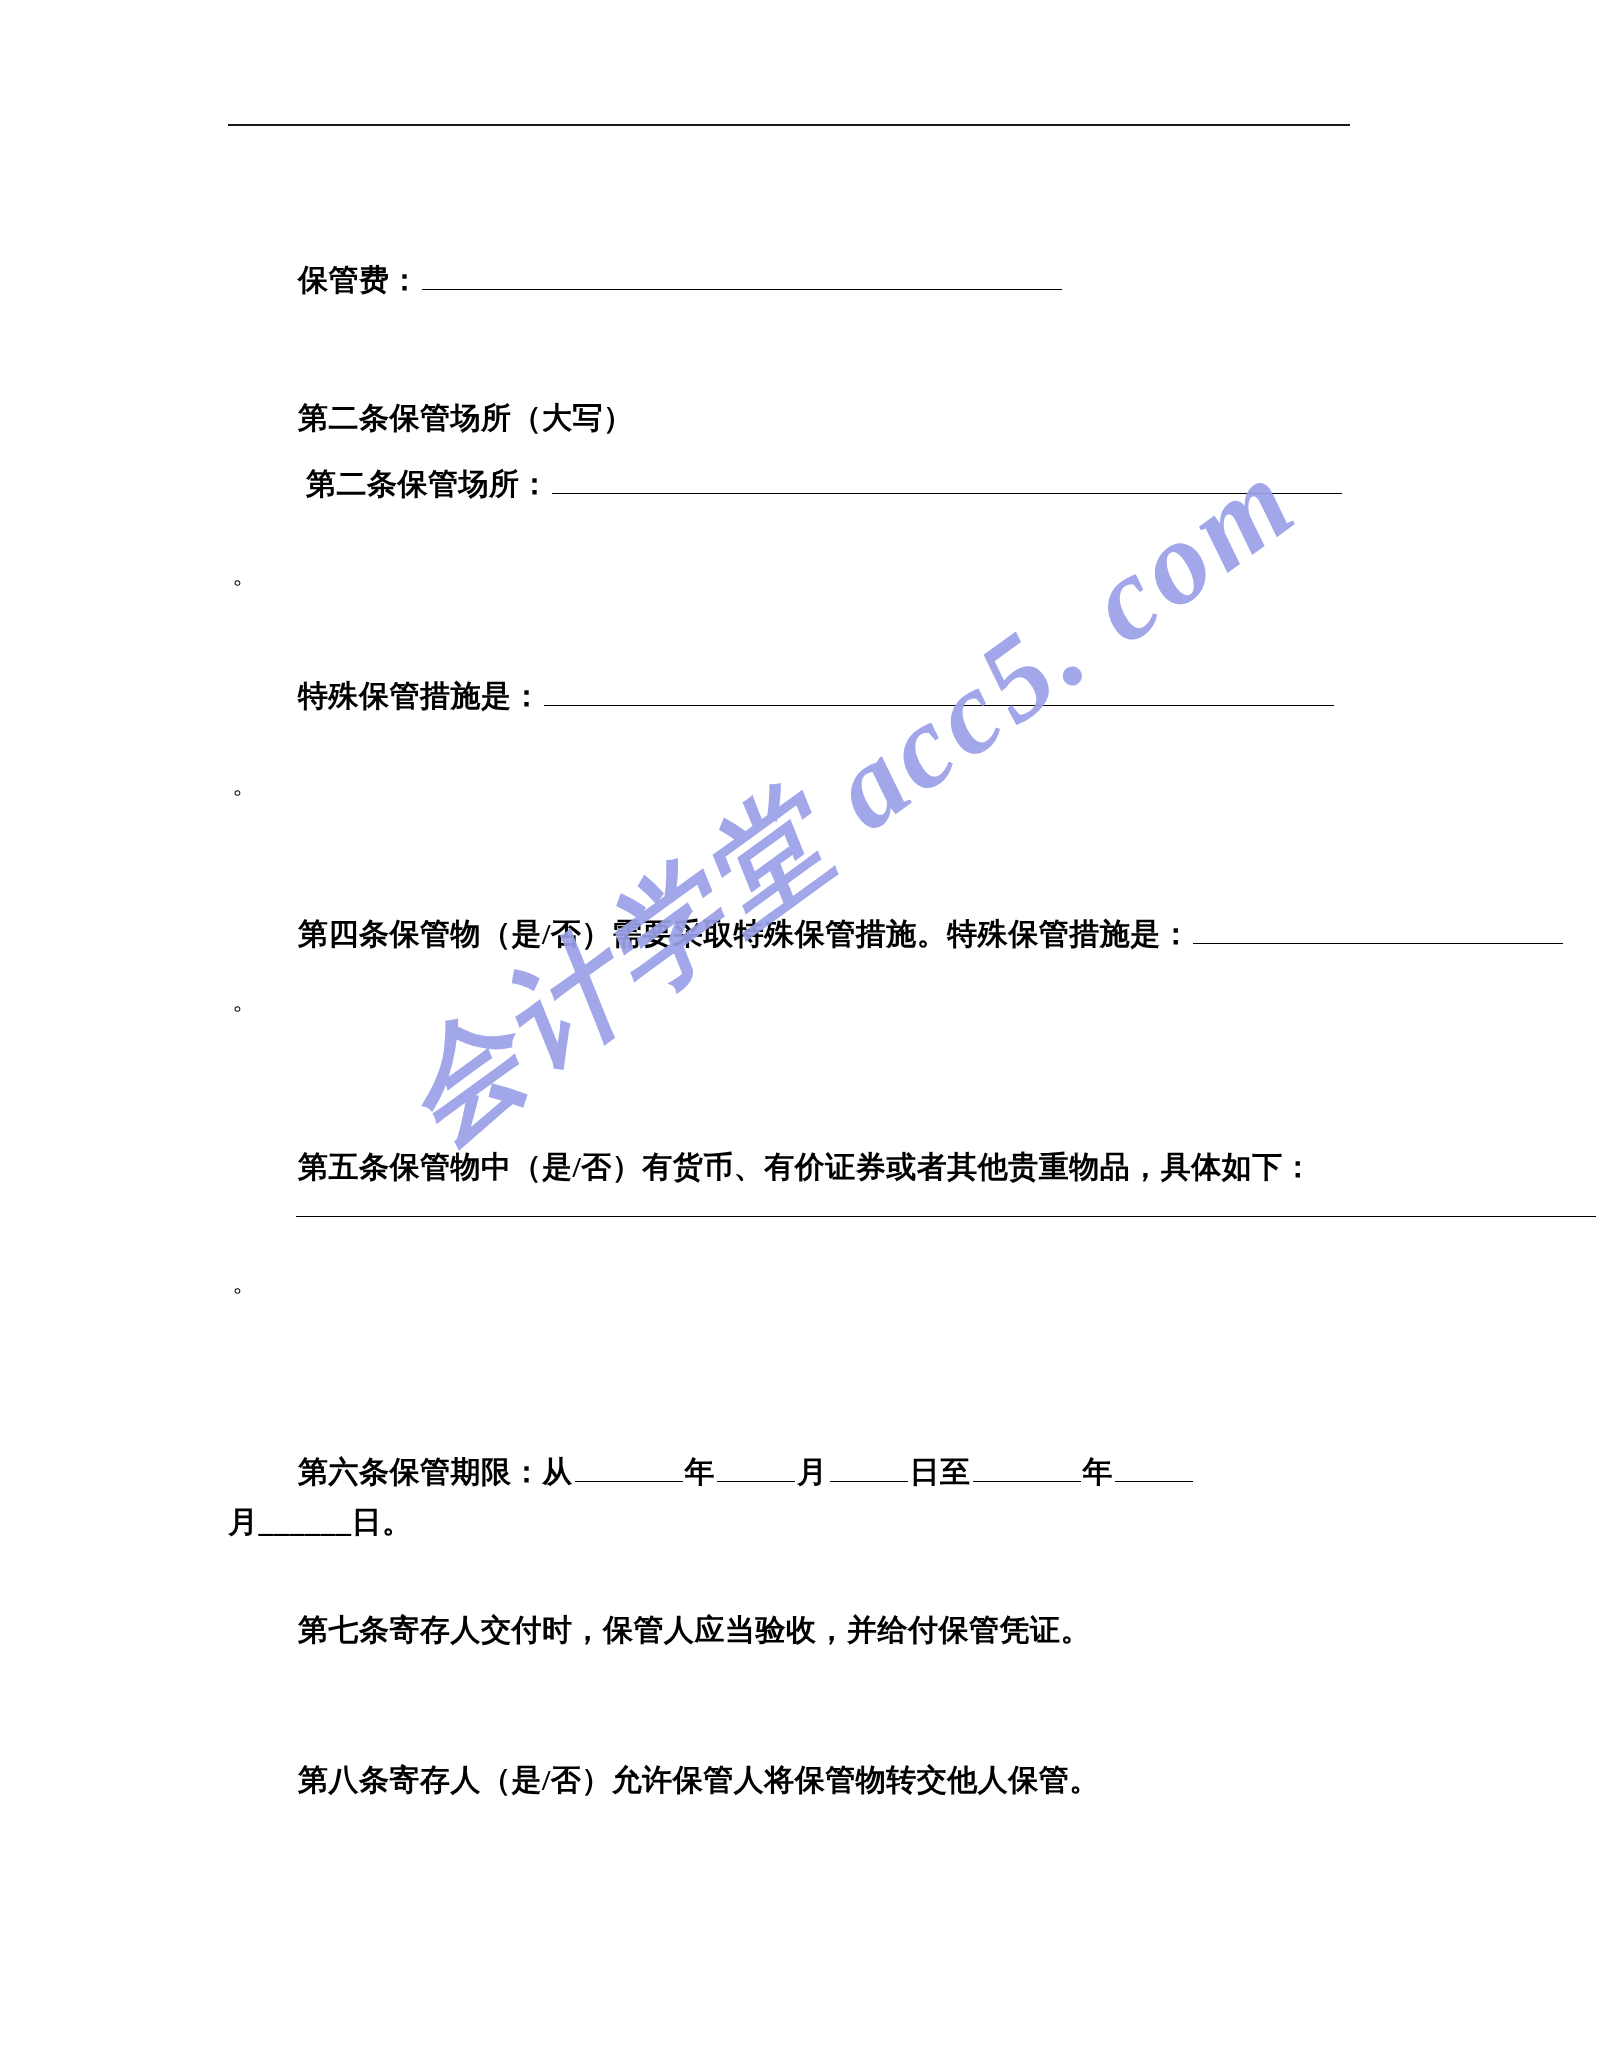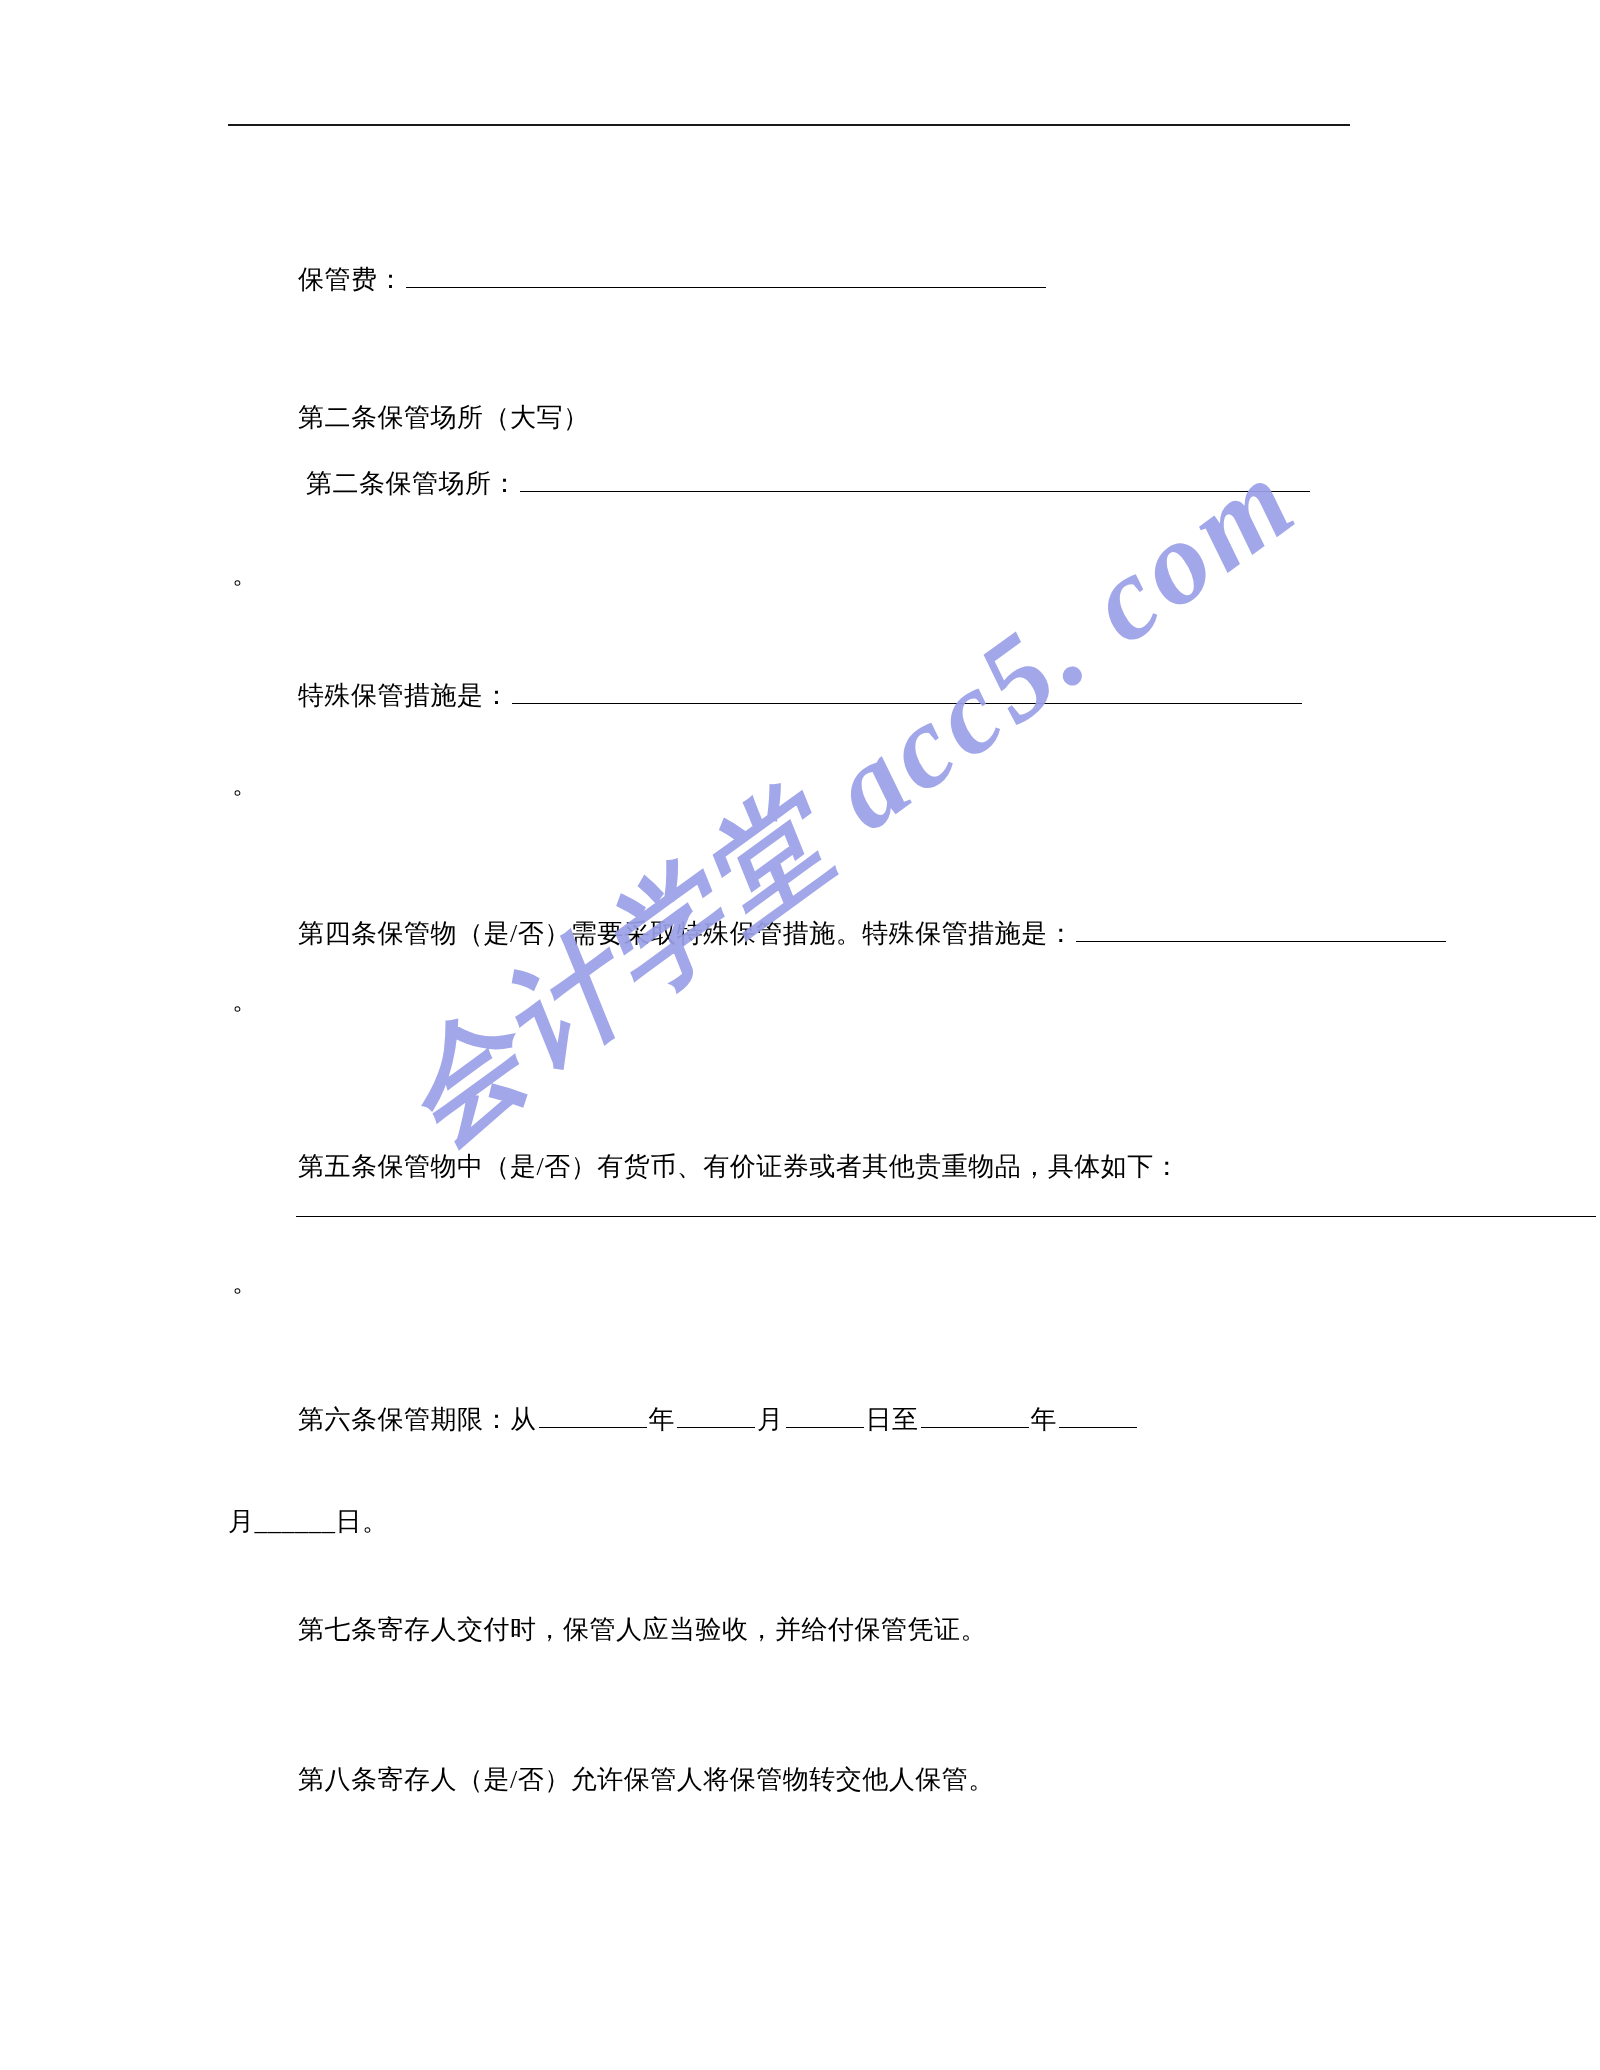--- a/index.html
+++ b/index.html
@@ -38,25 +38,26 @@
   .doc-body {
     position: absolute;
     left: 0;
     top: 0;
     width: 1600px;
     height: 2070px;
   }
 
   .line {
     position: absolute;
-    font-size: 26px;
+    font-size: 30px;
     line-height: 36px;
     letter-spacing: 0.5px;
     white-space: nowrap;
     color: #000000;
+    font-weight: bold;
   }
 
   .indent {
     left: 298px;
   }
 
   .flush {
     left: 228px;
   }
 
@@ -148,21 +149,21 @@
       <span>第四条保管物（是/否）需要采取特殊保管措施。特殊保管措施是：</span><span class="fill" style="width:370px;"></span>
     </div>
     <div class="stray-period" style="top:988px;">。</div>
 
     <div class="line indent" style="top:1118px;margin-top:31px;">
       <span>第五条保管物中（是/否）有货币、有价证券或者其他贵重物品，具体如下：</span>
     </div>
     <div class="rule-long" style="left:296px; top:1216px; width:1300px;"></div>
     <div class="stray-period" style="top:1270px;">。</div>
 
-    <div class="line indent" style="top:1402px;">
+    <div class="line indent" style="top:1454px;">
       <span>第六条保管期限：从</span><span class="fill fill-s"></span><span>年</span><span class="fill fill-xs"></span><span>月</span><span class="fill fill-xs"></span><span>日至</span><span class="fill fill-s"></span><span>年</span><span class="fill fill-xs"></span>
     </div>
     <div class="line flush" style="top:1504px;">
       <span>月______日。</span>
     </div>
 
     <div class="line indent" style="top:1612px;">
       <span>第七条寄存人交付时，保管人应当验收，并给付保管凭证。</span>
     </div>
 

